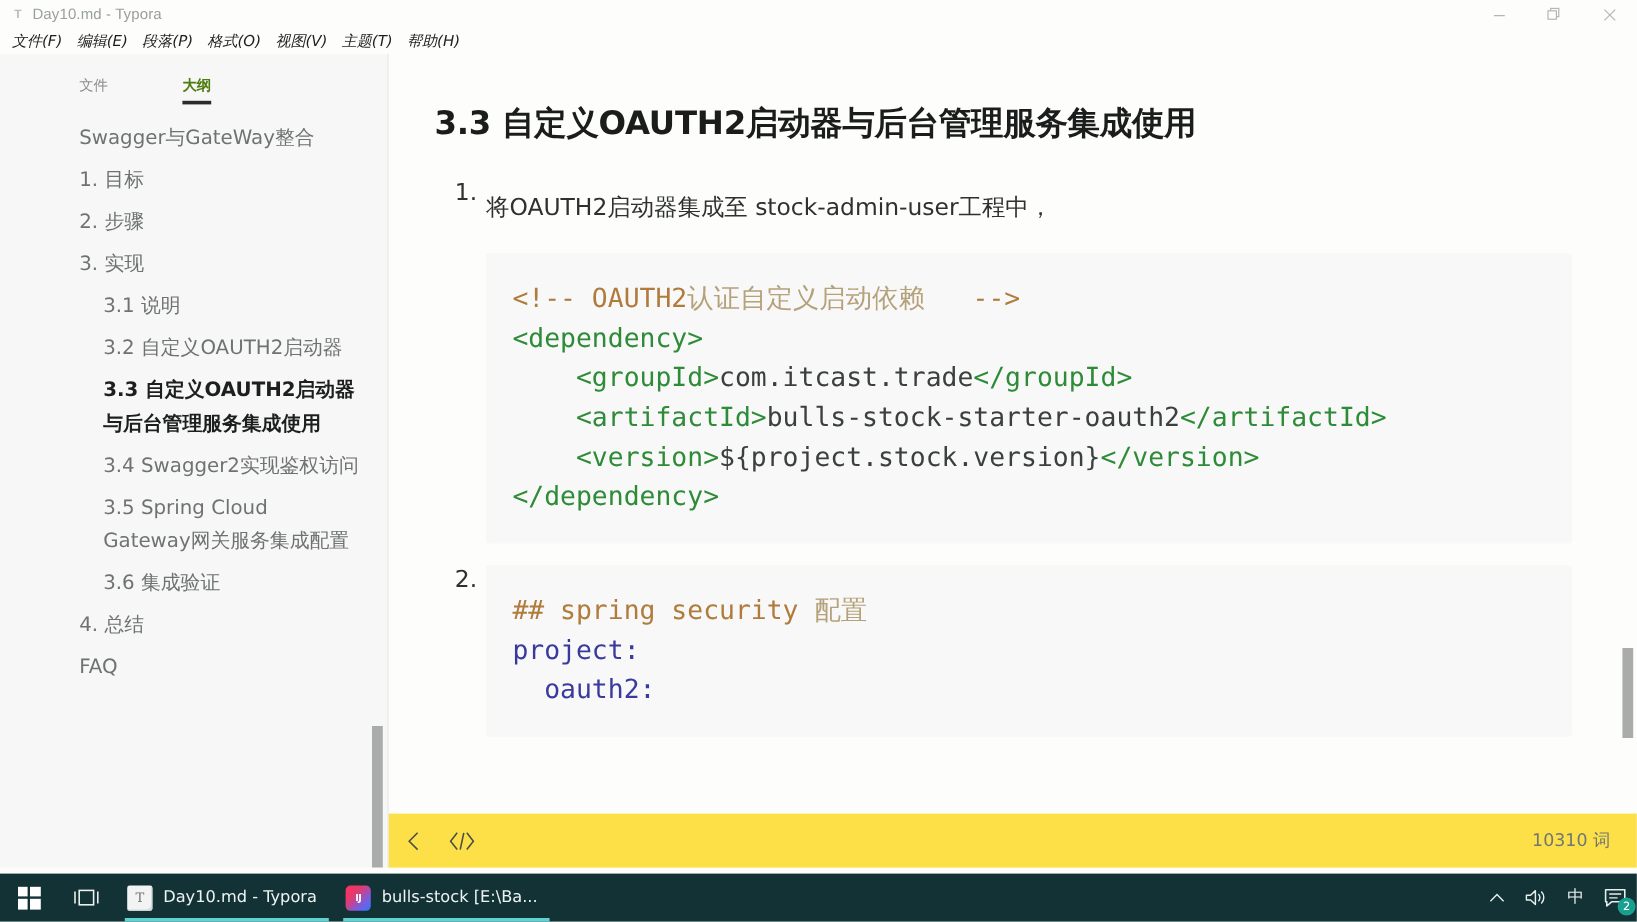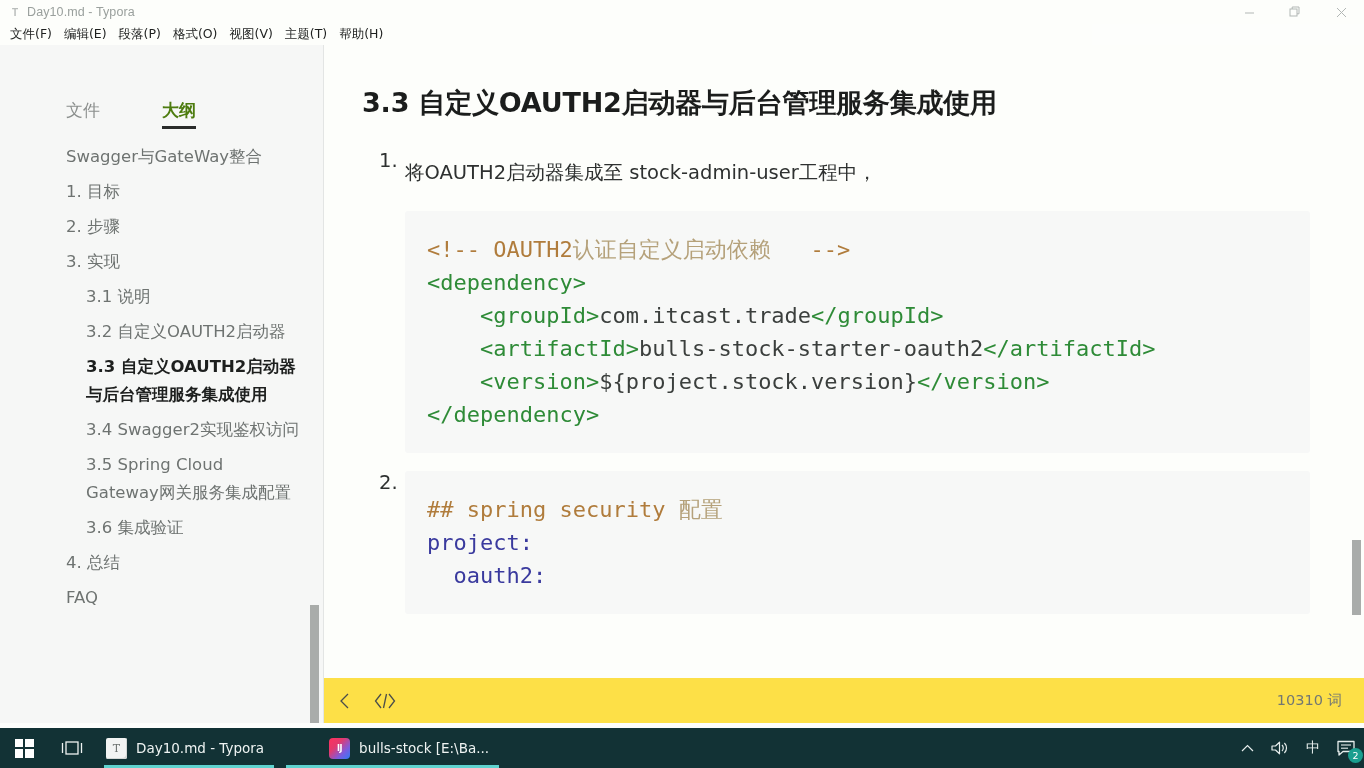--- a/index.html
+++ b/index.html
@@ -29,21 +29,21 @@
   .win-btn {
     width: 46px; height: 24px; display: flex; align-items: center; justify-content: center;
     color: #b2b7b5; font-size: 12px;
   }
   .win-btn svg { display: block; }
 
   
   #menubar {
     position: absolute; left: 0; top: 24px; width: 1092px; height: 21px;
     background: #fdfefb;
-    display: flex; align-items: center; padding-left: 4px;
+    display: flex; align-items: center; padding-left: 4px; font-style: italic;
   }
   #menubar .menu-item {
     font-size: 12.5px; color: #1d1f1e; padding: 0 6px; white-space: nowrap;
     font-family: "DejaVu Sans", sans-serif;
   }
 
   
   #workspace {
     position: absolute; left: 0; top: 45px; width: 1364px; height: 678px;
     display: flex;
@@ -54,23 +54,22 @@
     position: relative;
     width: 324px; height: 678px;
     background: #f6f7f6;
     border-right: 1px solid #e3e5e4;
     overflow: hidden;
   }
   #sidebar-tabs {
     display: flex; padding-top: 18px; padding-left: 66px;
   }
   .side-tab {
-    font-size: 17px; color: #8b8f8d; padding-bottom: 7px;
-    font-family: "DejaVu Sans", sans-serif;
-    margin-top: 36px;
+    font-size: 12px; color: #8b8f8d; padding-bottom: 7px;
+    font-family: "DejaVu Sans", sans-serif;
   }
   .side-tab.active {
     color: #4d7c0f; font-weight: bold;
     border-bottom: 3px solid #2a2c2b;
     padding-bottom: 4px;
   }
   .side-tab + .side-tab { margin-left: 62px; }
 
   #outline { padding: 14px 22px 0 66px; }
   .ol-item {
@@ -173,21 +172,21 @@
   }
   .icon-typora {
     width: 21px; height: 21px; background: #f2f4f3; border-radius: 2px;
     display: flex; align-items: center; justify-content: center;
     font-size: 11px; color: #6d7371; font-family: "DejaVu Serif", serif;
     box-shadow: inset -3px -3px 0 -2px #d4d8d6;
   }
   .icon-idea {
     width: 21px; height: 21px; border-radius: 4px;
     background: linear-gradient(135deg, #fe315d 0%, #e33a6e 35%, #7a5ce0 70%, #2f7bf6 100%);
-    display: flex; align-items: center; justify-content: center; margin-left: 41px;
+    display: flex; align-items: center; justify-content: center;
   }
   .icon-idea b { font-size: 8px; color: #fff; font-family: "DejaVu Sans", sans-serif; letter-spacing: -0.5px; }
 
   #tray { position: absolute; right: 0; top: 0; height: 40px; display: flex; align-items: center; gap: 0; }
   .tray-item {
     height: 40px; min-width: 30px; padding: 0 8px;
     display: flex; align-items: center; justify-content: center;
     color: #e7eeed; font-size: 14px; font-family: "DejaVu Sans", sans-serif;
   }
   .tray-badge { position: relative; }

